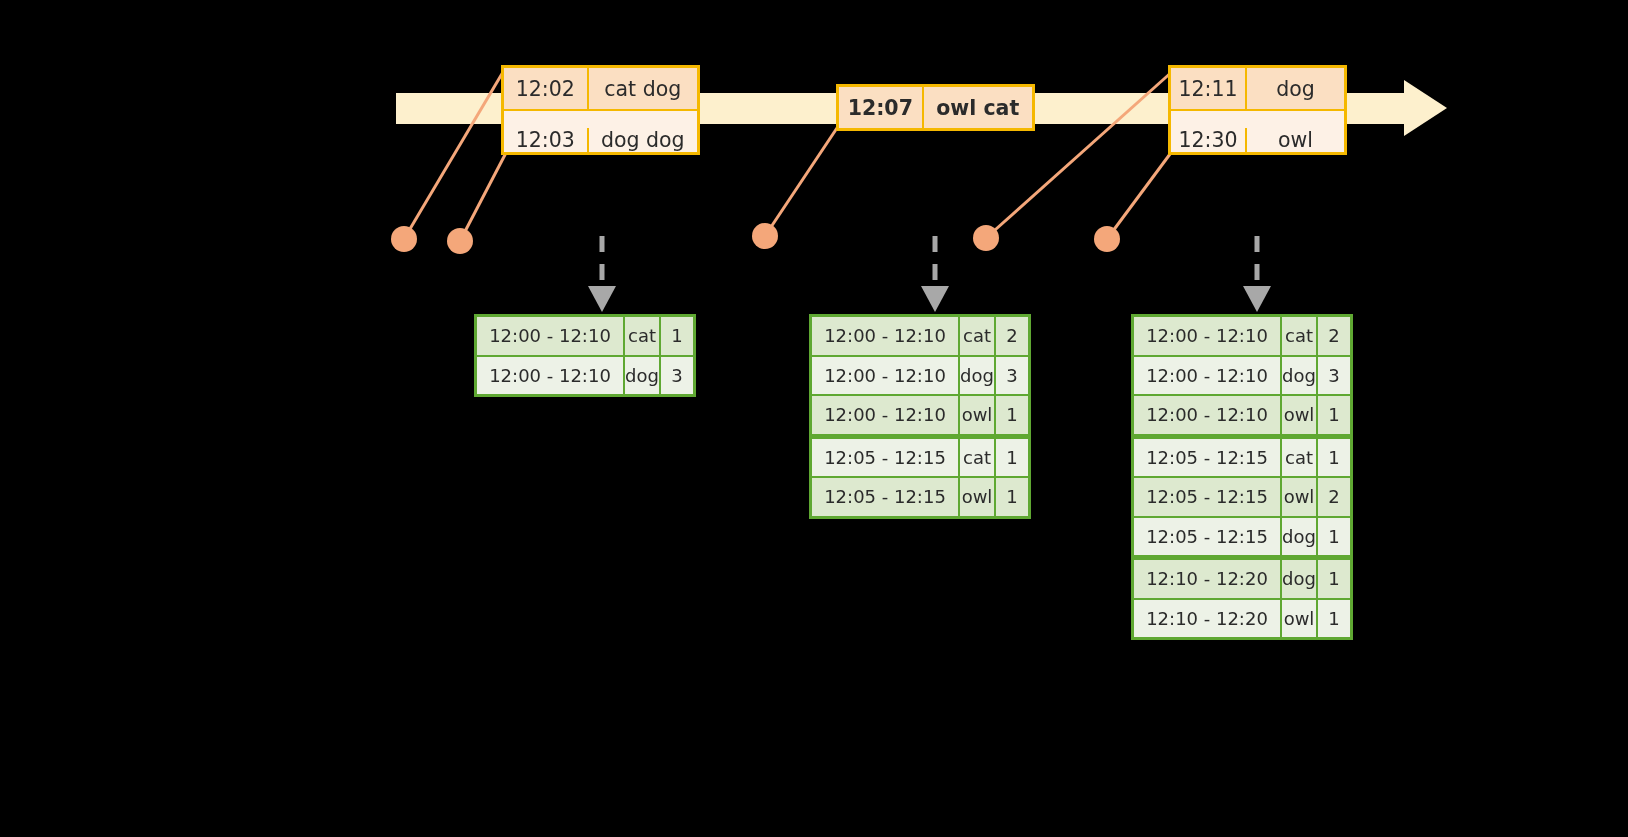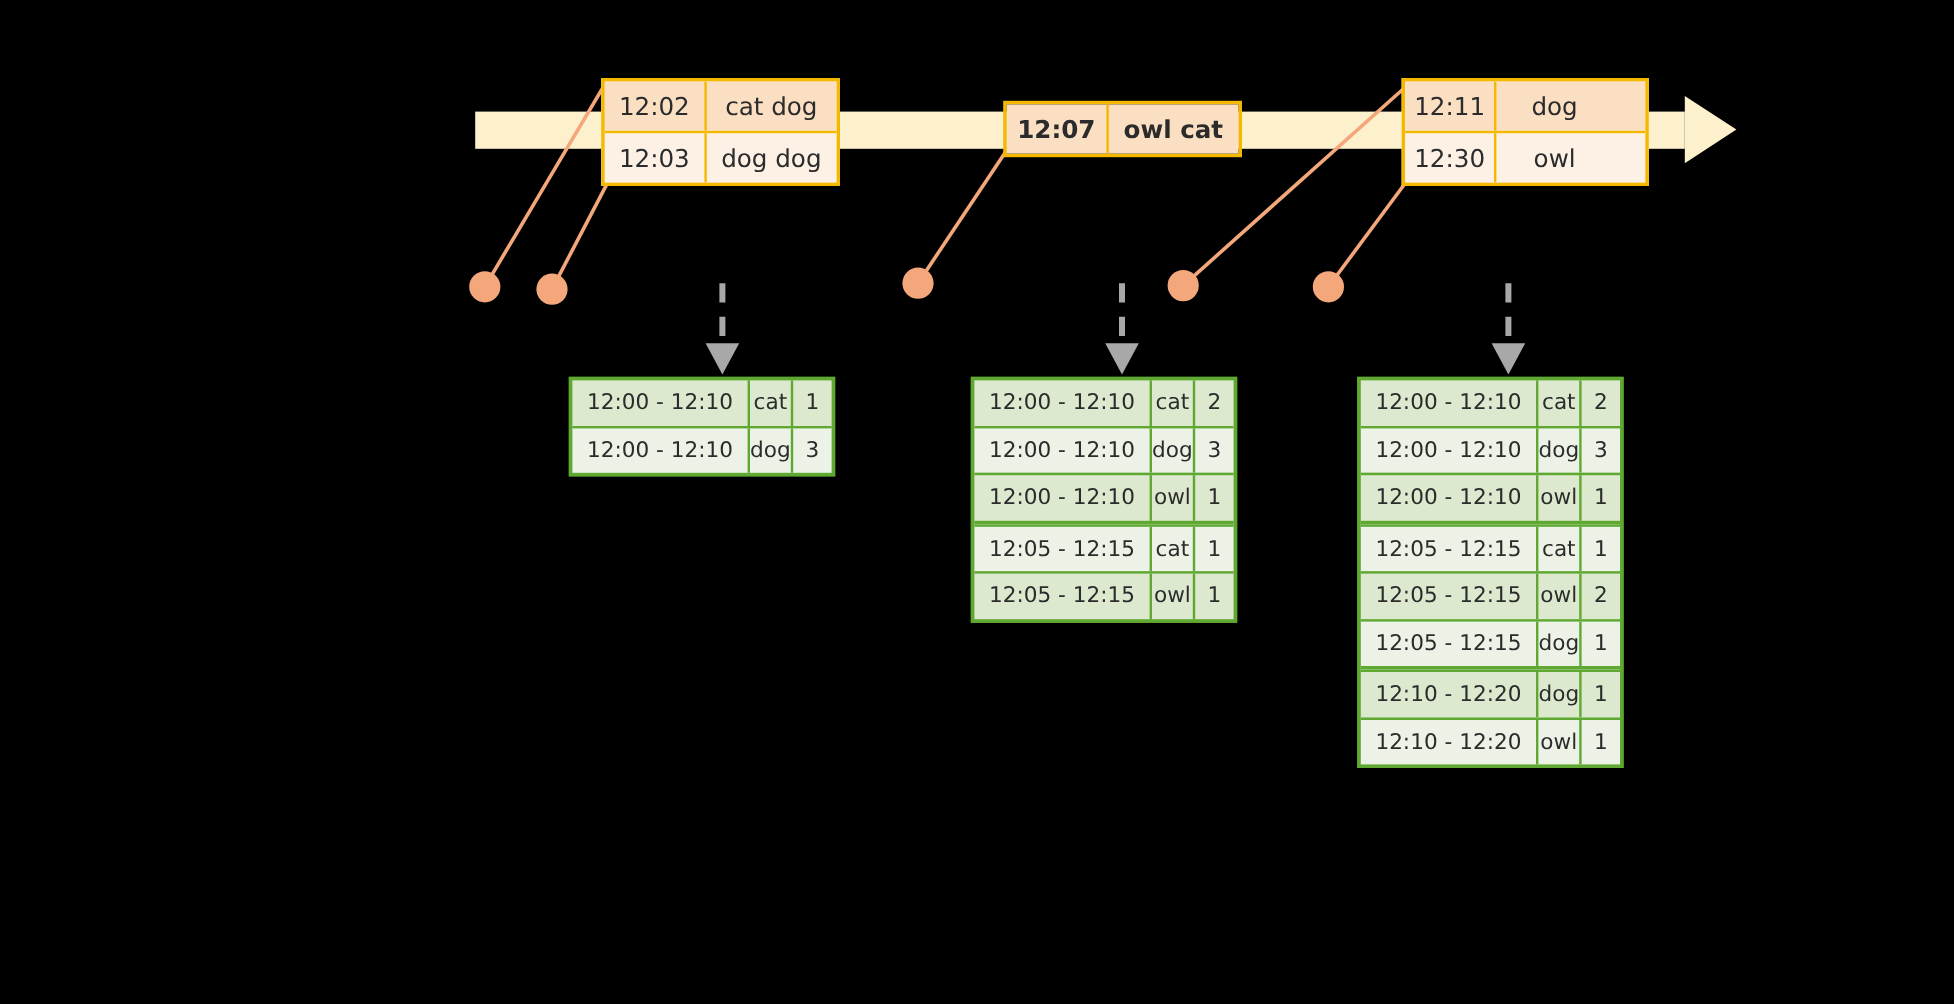--- a/index.html
+++ b/index.html
@@ -50,36 +50,36 @@
     flex-direction: column;
     background: #fff;
   }
   .event-row {
     display: flex;
     flex-direction: row;
     height: 41px;
   }
   .event-row.r0 { background: #fbdfc2; }
   .event-row.r1 { background: #fdf1e6; }
-  .event-row + .event-row { border-top: 2px solid #f5b800; }
+  .event-row + .event-row { border-top: 2px solid #f5b800; align-items: flex-end; }
   .ev-time, .ev-words {
     display: flex;
     align-items: center;
     justify-content: center;
     font-size: 20.5px;
     color: #2b2b2b;
     box-sizing: border-box;
     white-space: nowrap;
   }
   .ev-time  { width: 88px; border-right: 2px solid #f5b800; }
   .ev-words { width: 113px; }
 
   #event-box-1 { left: 501px; top: 61px;  width: 199px; }
   #event-box-2 { left: 836px; top: 80px;  width: 199px; font-weight: bold; }
-  #event-box-3 { left: 1168px; top: 61px; width: 206px; }
+  #event-box-3 { left: 1168px; top: 61px; width: 179px; }
   #event-box-3 .ev-time  { width: 76px; }
   #event-box-3 .ev-words { width: 97px; }
 
   
   .dot {
     position: absolute;
     width: 26px;
     height: 26px;
     border-radius: 50%;
     background: #f4a77a;

